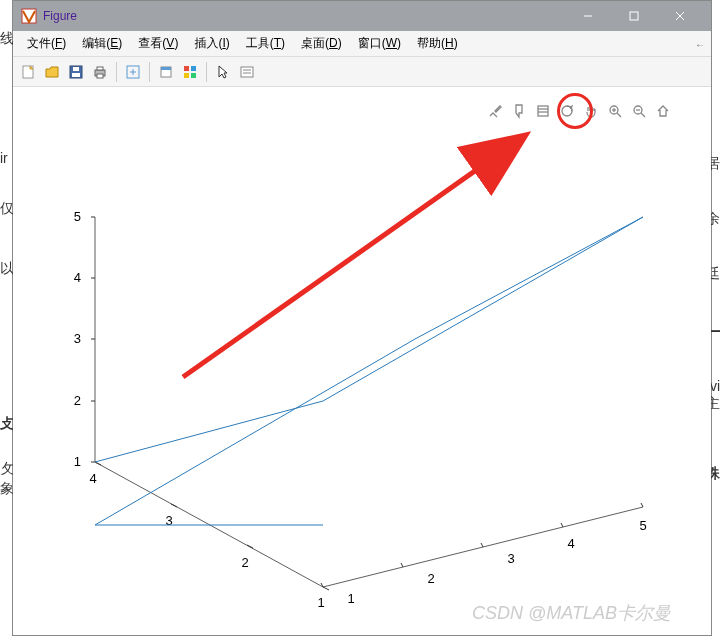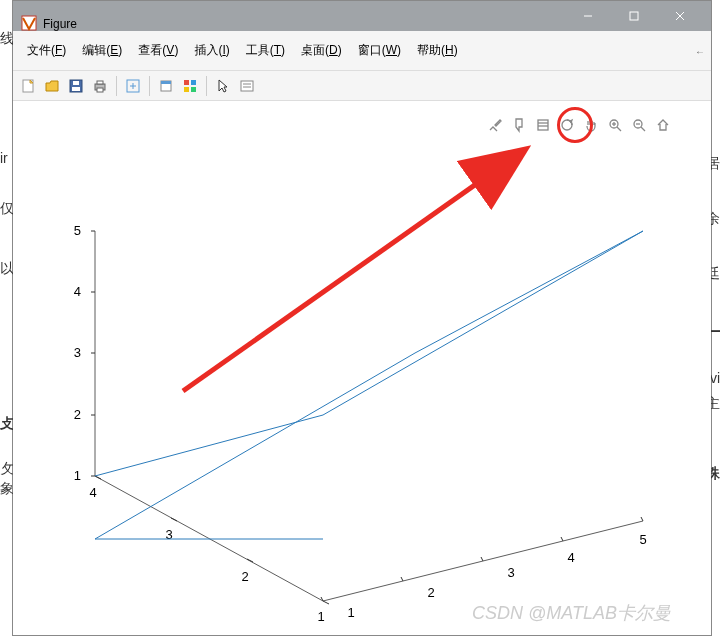--- a/index.html
+++ b/index.html
@@ -1,23 +1,23 @@
 <!DOCTYPE html>
 <html><head>
   <meta charset="utf-8">
   <style>
     * { margin: 0; padding: 0; box-sizing: border-box; }
     body { font-family: "Microsoft YaHei", Tahoma, sans-serif; font-size: 12px; background: #fff; width: 720px; height: 636px; overflow: hidden; position: relative; }
     .window { width: 700px; height: 636px; border: 1px solid #888; background: #fff; display: flex; flex-direction: column; margin-left: 12px; }
-    .titlebar { height: 30px; background: #a0a4a8; display: flex; align-items: flex-end; color: #000000; padding: 0 8px; }
+    .titlebar { height: 30px; background: #a0a4a8; display: flex; align-items: center; color: #4c1d95; padding: 0 8px; }
     .titlebar-icon { width: 16px; height: 16px; margin-right: 6px; }
     .titlebar-title { flex: 1; font-size: 12px; }
     .win-btn { width: 46px; height: 30px; display: flex; align-items: center; justify-content: center; color: #fff; cursor: default; }
     .win-btn svg { stroke: #fff; fill: none; stroke-width: 1; }
-    .menubar { height: 40px; background: #f5f5f5; border-bottom: 1px solid #ddd; display: flex; align-items: center; padding: 0 6px; position: relative; }
+    .menubar { height: 26px; background: #f5f5f5; border-bottom: 1px solid #ddd; display: flex; align-items: center; padding: 0 6px; position: relative; }
     .menu-item { padding: 3px 8px; cursor: default; }
     .menu-item u { text-decoration: underline; }
     .menu-arrow { position: absolute; right: 6px; font-size: 10px; color: #666; }
     .toolbar { height: 30px; background: #f5f5f5; border-bottom: 1px solid #ddd; display: flex; align-items: center; padding: 0 4px; gap: 2px; }
     .tb-btn { width: 22px; height: 22px; display: flex; align-items: center; justify-content: center; cursor: default; border: 1px solid transparent; }
     .tb-sep { width: 1px; height: 20px; background: #ccc; margin: 0 3px; }
     .canvas-area { flex: 1; background: #fff; position: relative; }
     .axes-toolbar { position: absolute; top: 14px; right: 38px; display: flex; gap: 4px; align-items: center; }
     .axes-btn { width: 20px; height: 20px; display: flex; align-items: center; justify-content: center; cursor: default; color: #888; }
     .cutoff-text { position: absolute; font-size: 14px; color: #333; }
@@ -32,21 +32,21 @@
 <span class="cutoff-text" style="left:0;top:200px">仅</span>
 <span class="cutoff-text" style="left:0;top:260px">以</span>
 <span class="cutoff-text" style="left:0;top:415px;font-weight:bold">攴</span>
 <span class="cutoff-text" style="left:0;top:460px">攵</span>
 <span class="cutoff-text" style="left:0;top:480px">象</span>
 <span class="cutoff-text" style="right:16px;top:120px">ol</span>
 <span class="cutoff-text" style="right:0;top:155px">居</span>
 <span class="cutoff-text" style="right:0;top:210px">余</span>
 <span class="cutoff-text" style="right:0;top:265px">廷</span>
 <span class="cutoff-text" style="right:0;top:320px;font-weight:bold;font-size:18px">—</span>
-<span class="cutoff-text" style="right:0;top:370px">vi</span>
+<span class="cutoff-text" style="right:0;top:378px">vi</span>
 <span class="cutoff-text" style="right:0;top:395px">主</span>
 <span class="cutoff-text" style="right:0;top:465px;font-weight:bold">殊</span>
 
 <div class="window">
 
   <div class="titlebar">
     <svg class="titlebar-icon" viewBox="0 0 16 16">
         <rect x="1" y="1" width="14" height="14" fill="#fff" stroke="#c0392b"></rect>
         <path d="M2 3 L8 14 L14 3" fill="none" stroke="#d35400" stroke-width="2"></path>
       </svg>

